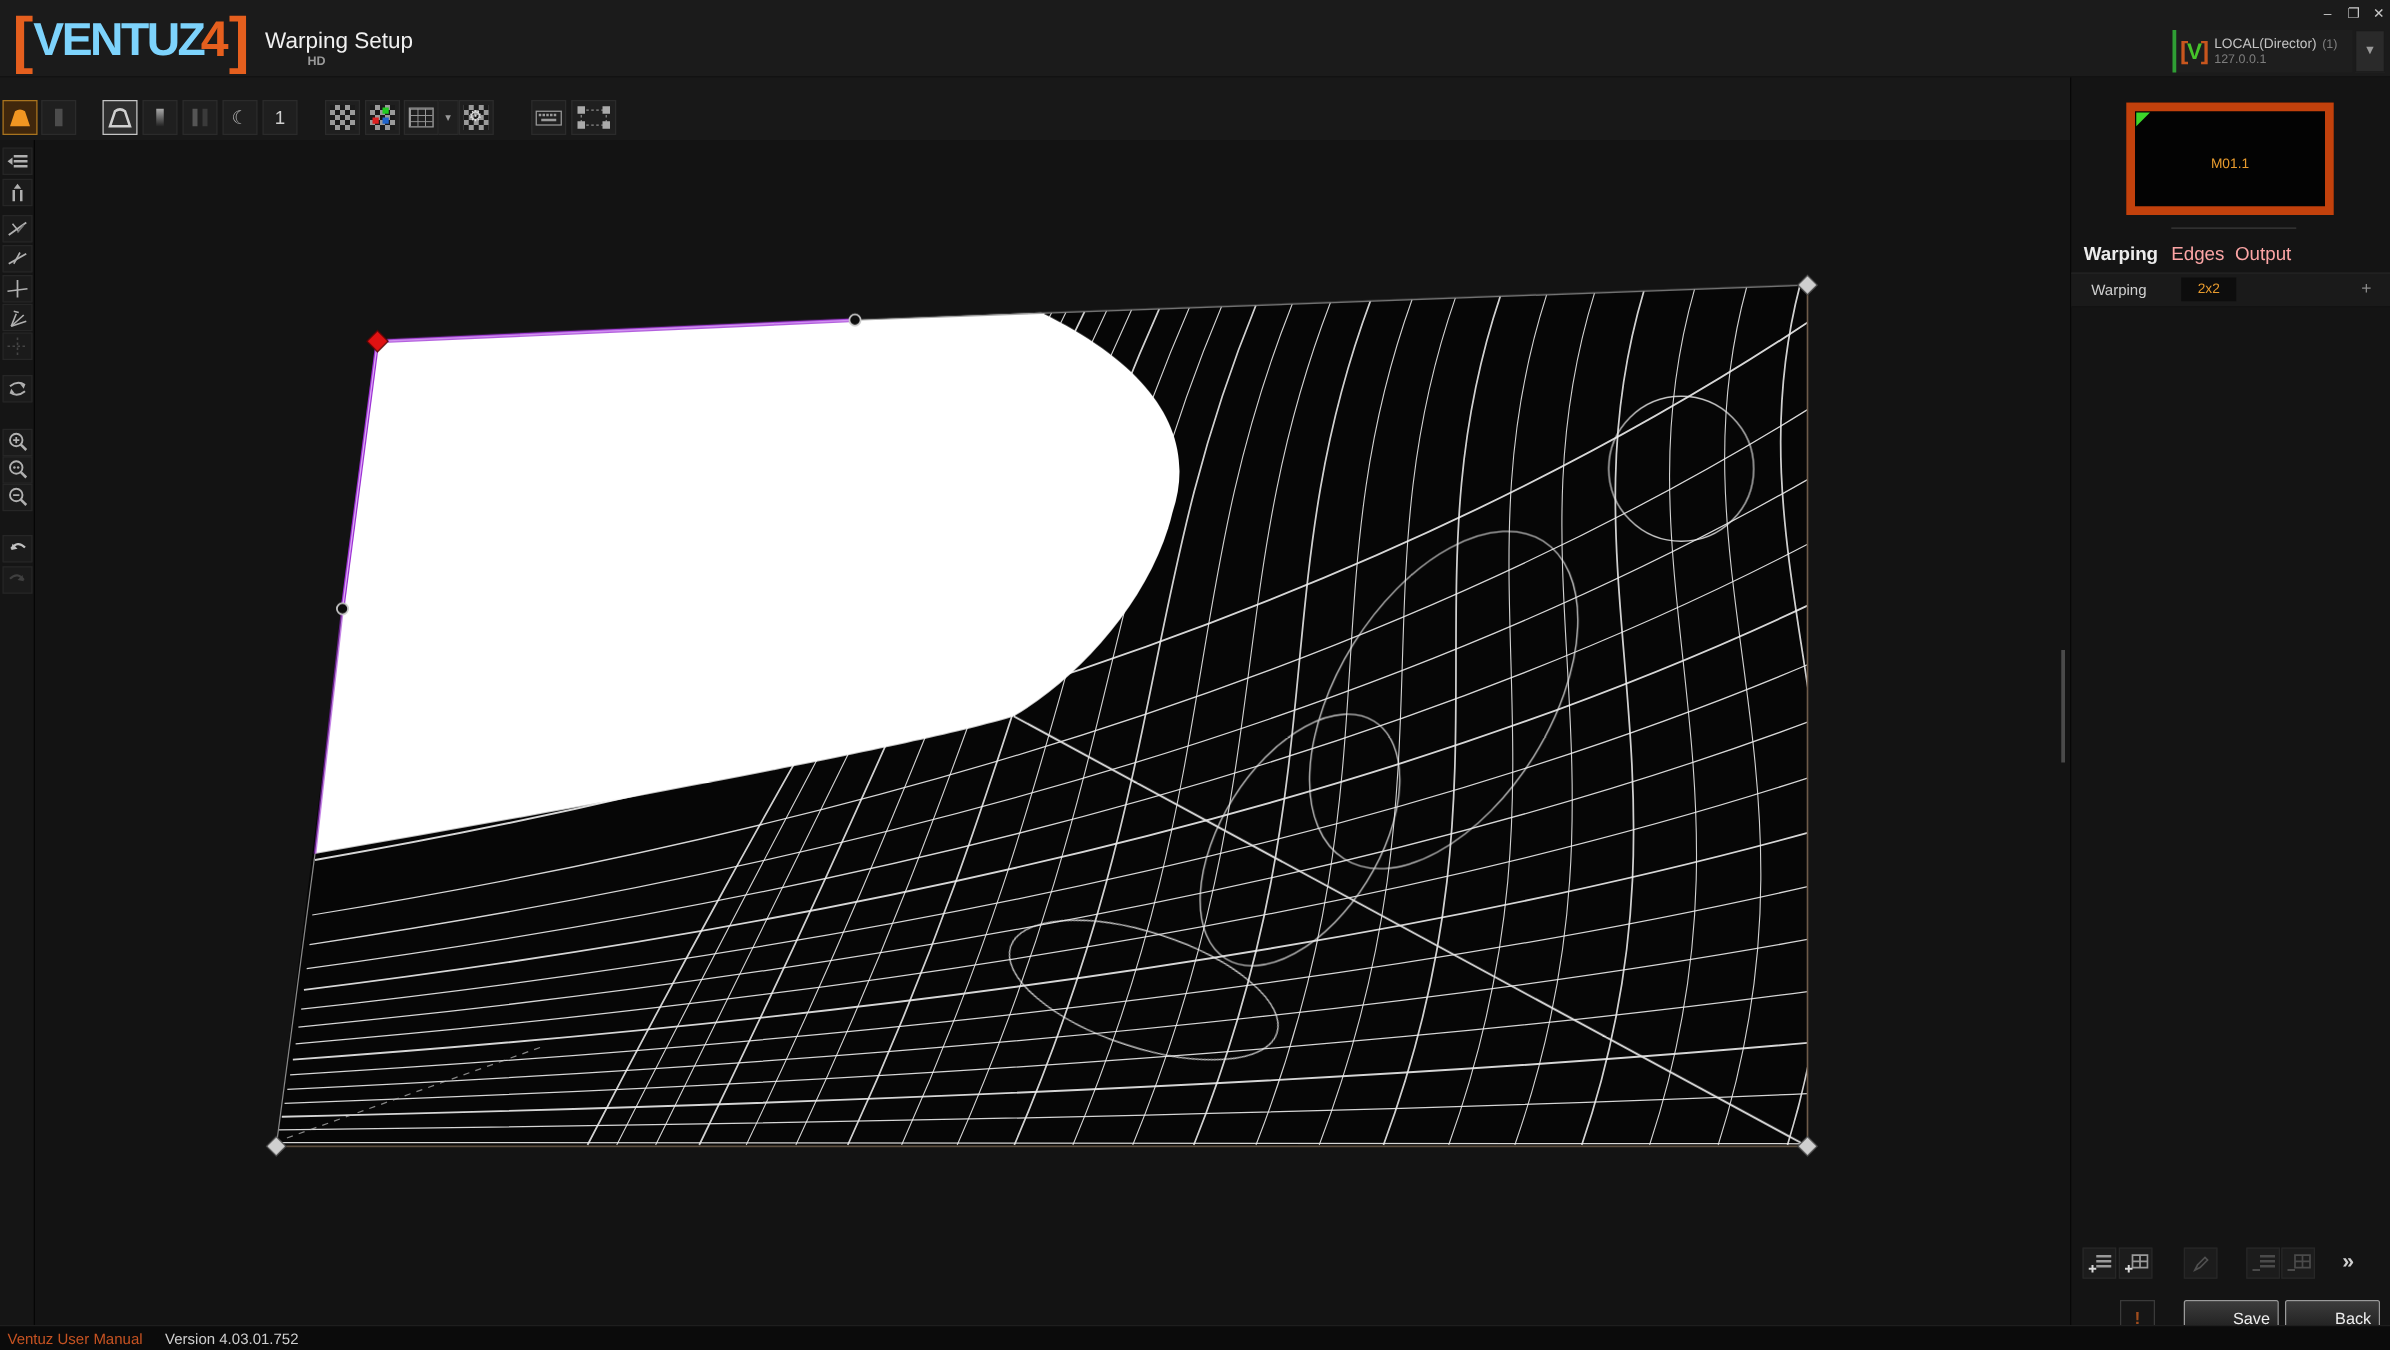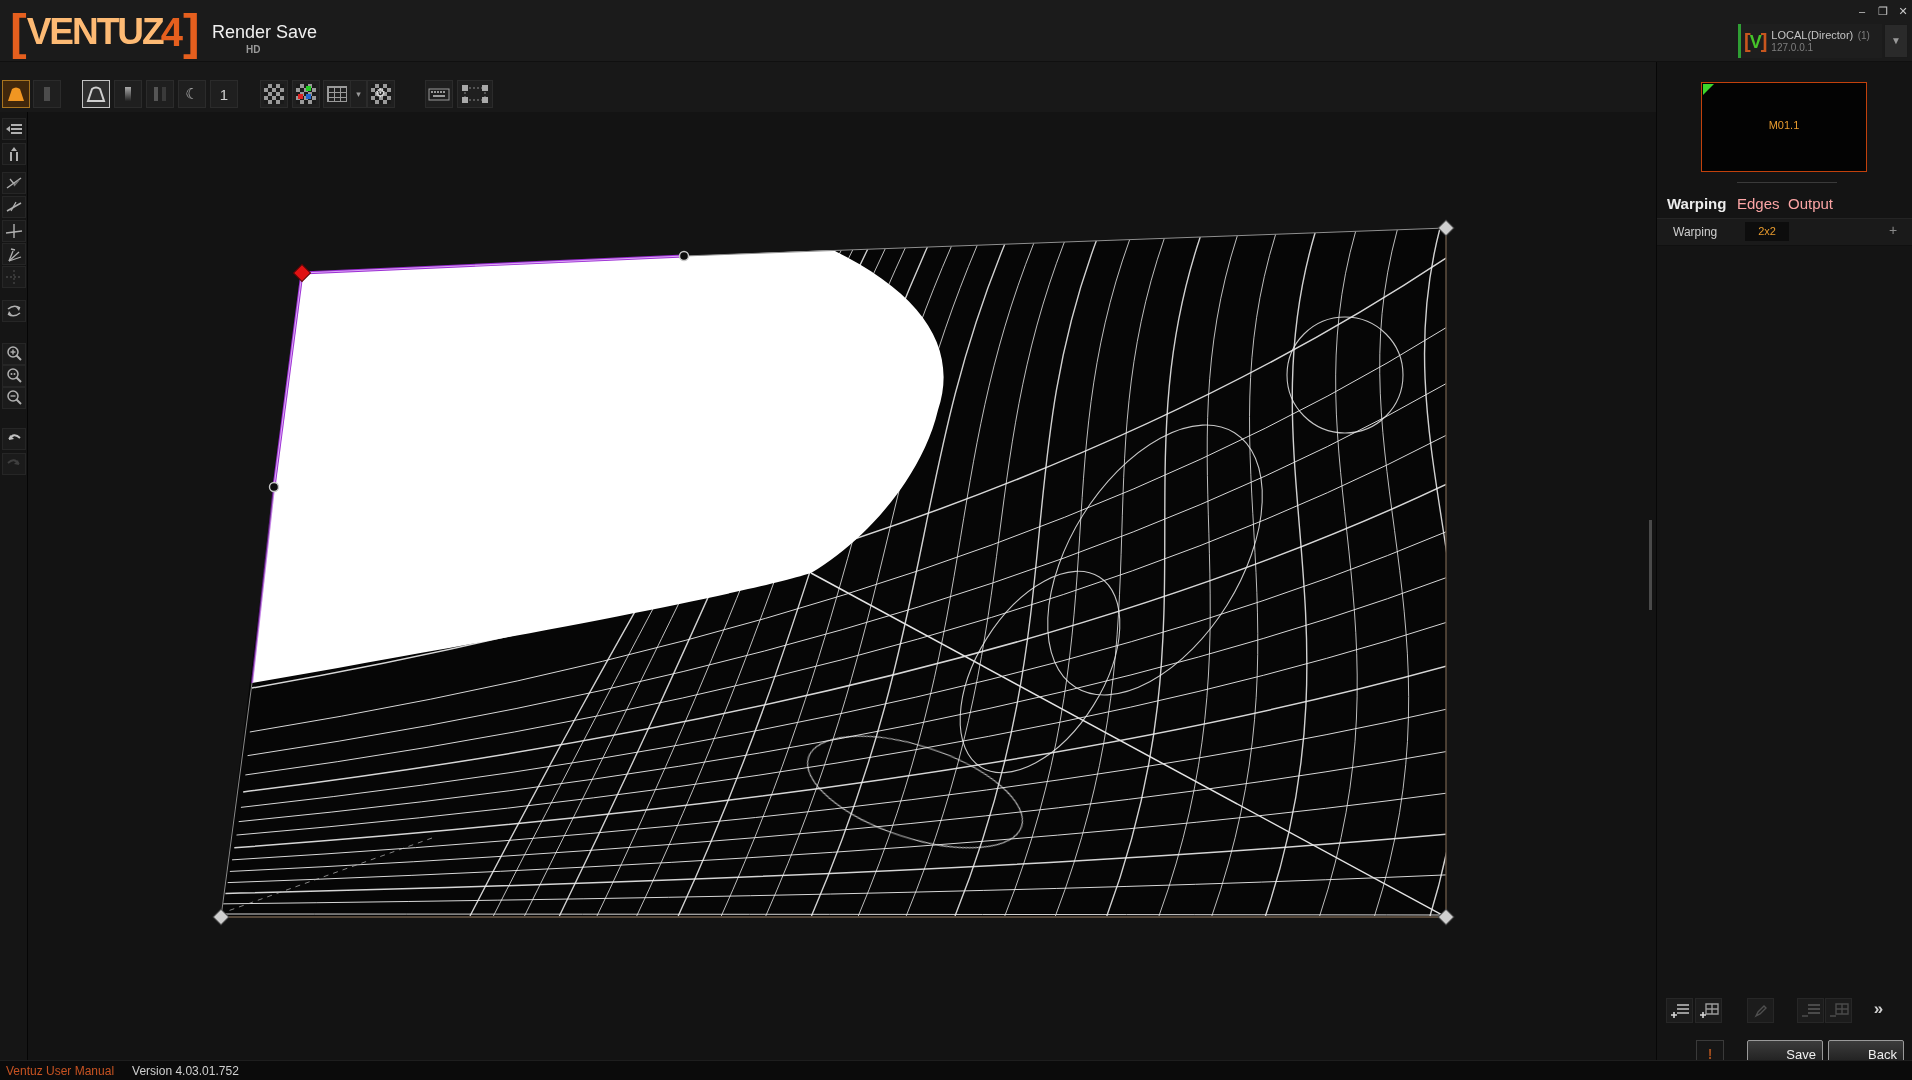--- a/index.html
+++ b/index.html
@@ -3,21 +3,21 @@
 <meta charset="utf-8">
 <style>
   html,body{margin:0;padding:0;background:#141414;width:1912px;height:1080px;overflow:hidden;
     font-family:"Liberation Sans",sans-serif;color:#ddd;-webkit-user-select:none;user-select:none;}
   .abs{position:absolute;box-sizing:border-box;}
 
   
   #titlebar{left:0;top:0;width:1912px;height:62px;background:#1b1b1b;border-bottom:1px solid #101010;}
   #logo{left:10px;top:6px;height:52px;display:flex;align-items:center;}
   .logo-bracket{color:#e55f1e;font-size:50px;font-weight:900;line-height:46px;}
-  .logo-text{color:#fdba74;font-size:37px;font-weight:900;letter-spacing:-2px;line-height:46px;}
+  .logo-text{color:#7dd3fc;font-size:37px;font-weight:900;letter-spacing:-2px;line-height:46px;}
   .logo-num{color:#e55f1e;font-size:40px;font-weight:900;line-height:46px;margin-left:-2px;}
   #app-title{left:212px;top:22px;font-size:18px;color:#f0f0f0;}
   #app-subtitle{left:214px;top:44px;font-size:10px;color:#9a9a9a;font-weight:bold;padding-left:32px;}
   .winbtn{top:4px;width:18px;height:16px;color:#c8c8c8;font-size:11px;text-align:center;line-height:15px;cursor:pointer;}
 
   
   #session{left:1738px;top:24px;width:144px;height:34px;background:#1e1e1e;display:flex;align-items:center;}
   #session-greenbar{left:0;top:0;width:3px;height:34px;background:#2f9e34;}
   .sess-bracket{color:#c8561e;font-weight:900;font-size:20px;line-height:20px;}
   .sess-v{color:#46c32a;font-weight:900;font-size:18px;line-height:20px;margin:0 -1px;}
@@ -44,21 +44,21 @@
   #sidebar{left:0;top:112px;width:28px;height:948px;background:#151515;border-right:1px solid #050505;}
   .sbtn{position:absolute;left:2px;width:24px;height:22px;background:#1b1b1b;border:1px solid #262626;
     display:flex;align-items:center;justify-content:center;cursor:pointer;box-sizing:border-box;}
 
   
   #canvas{left:28px;top:112px;width:1628px;height:948px;background:#131313;}
   #splitter-grip{left:1649px;top:520px;width:3px;height:90px;background:#4a4a4a;cursor:col-resize;}
 
   
   #rightpanel{left:1656px;top:62px;width:256px;height:998px;background:#141414;border-left:1px solid #070707;}
-  #preview-box{left:44px;top:20px;width:166px;height:90px;background:#030303;border:1px solid #c2410c;cursor:pointer;}
+  #preview-box{left:44px;top:20px;width:166px;height:90px;background:#030303;border:7px solid #c2410c;cursor:pointer;}
   #preview-label{width:100%;text-align:center;margin-top:36px;color:#e89b2e;font-size:11px;}
   #preview-green{left:1px;top:1px;width:0;height:0;border-left:11px solid #3dd62a;border-bottom:11px solid transparent;}
   #panel-divider{left:80px;top:120px;width:100px;height:1px;background:#3a3a3a;}
   .tab{position:absolute;top:133px;font-size:15px;color:#fca5a5;cursor:pointer;}
   .tab.active{color:#ececec;font-weight:bold;}
   #prop-row{left:0;top:156px;width:256px;height:28px;background:#1a1a1a;border-top:1px solid #242424;border-bottom:1px solid #101010;}
   #prop-label{left:16px;top:163px;font-size:12px;color:#cfcfcf;}
   #prop-value{left:88px;top:160px;width:44px;height:19px;background:#0d0d0d;color:#e89b2e;font-size:11px;
     text-align:center;line-height:19px;cursor:pointer;}
   #prop-add{left:232px;top:160px;font-size:14px;color:#8a8a8a;cursor:pointer;}
@@ -80,21 +80,21 @@
 </head>
 <body>
 
 <div id="titlebar" class="abs">
   <div id="logo" class="abs">
     <span class="logo-bracket">[</span>
     <span class="logo-text">VENTUZ</span>
     <span class="logo-num">4</span>
     <span class="logo-bracket">]</span>
   </div>
-  <div id="app-title" class="abs">Render Save</div>
+  <div id="app-title" class="abs">Warping Setup</div>
   <div id="app-subtitle" class="abs">HD</div>
 
   <div class="winbtn abs" style="left:1853px">–</div>
   <div class="winbtn abs" style="left:1874px">❐</div>
   <div class="winbtn abs" style="left:1894px">✕</div>
 
   <div id="session" class="abs">
     <div id="session-greenbar" class="abs"></div>
     <span style="margin-left:6px">
       <span class="sess-bracket">[</span><span class="sess-v">V</span><span class="sess-bracket">]</span>

